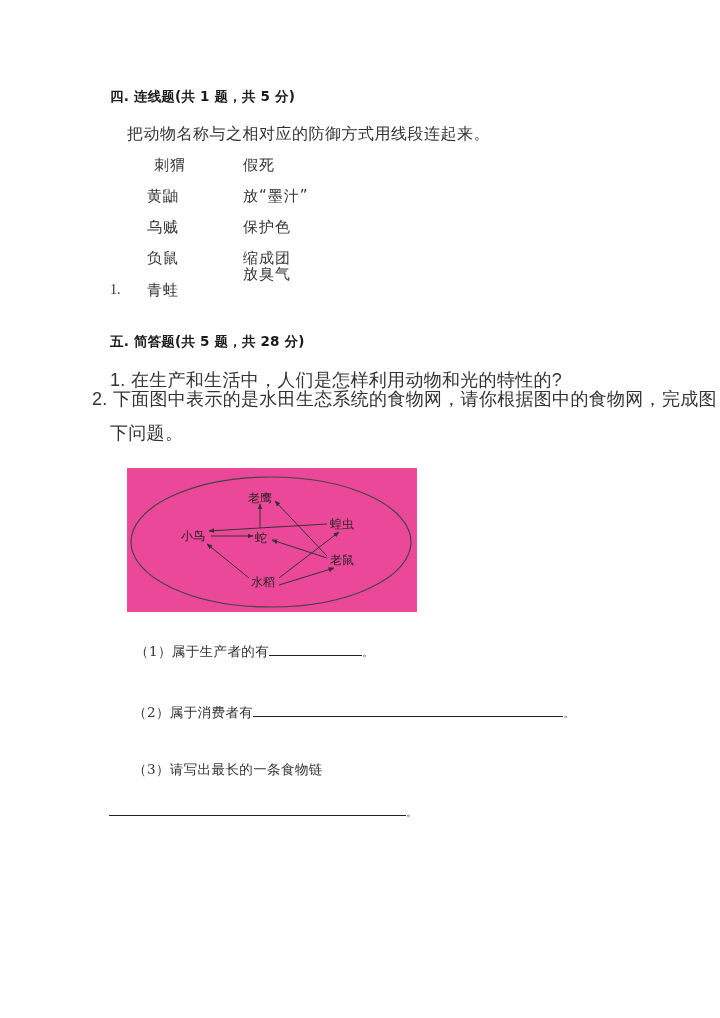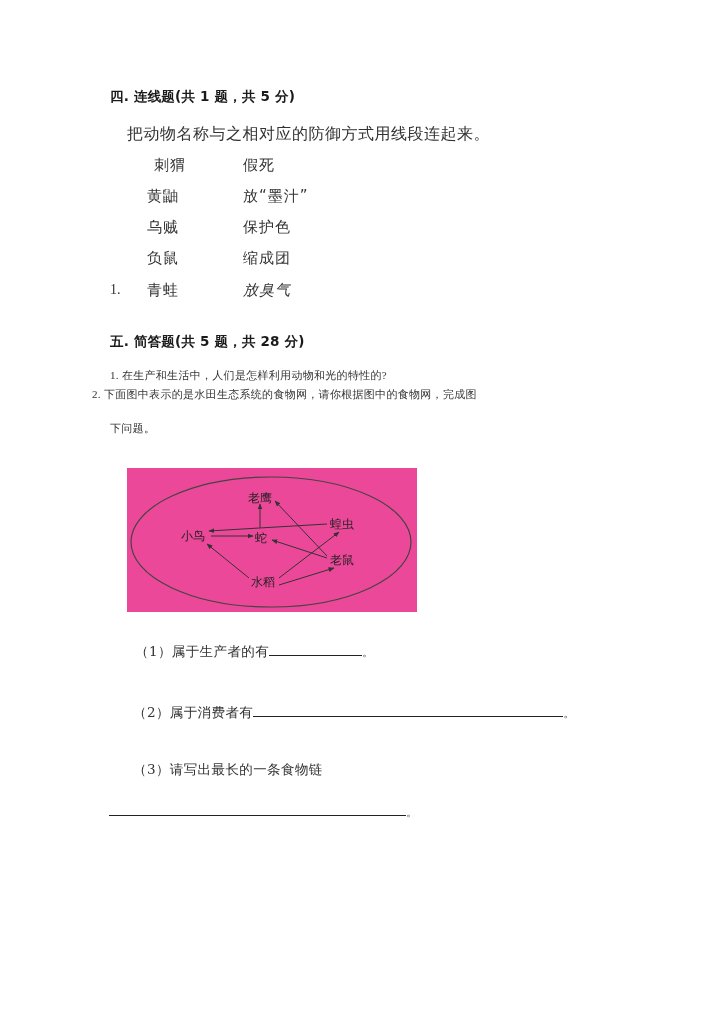--- a/index.html
+++ b/index.html
@@ -35,22 +35,22 @@
       font-size: 15px;
       color: #333;
       letter-spacing: 1px;
     }
     .qnum {
       font-family: "Liberation Serif", serif;
       font-size: 14px;
       color: #333;
     }
     .question {
-      font-family: Liberation Serif, serif;
-      font-size: 11px;
+      font-family: Liberation Sans, sans-serif;
+      font-size: 18px;
       color: #333;
       letter-spacing: 0.3px;
     }
     .sub-q {
       font-family: "DejaVu Serif", "Liberation Serif", serif;
       font-size: 13.5px;
       color: #333;
       letter-spacing: 0.4px;
     }
     .blank {
@@ -87,21 +87,21 @@
   <div class="abs match-item" style="left:243px; top:187px;">放“墨汁”</div>
 
   <div class="abs match-item" style="left:147px; top:218px;">乌贼</div>
   <div class="abs match-item" style="left:243px; top:218px;">保护色</div>
 
   <div class="abs match-item" style="left:147px; top:249px;">负鼠</div>
   <div class="abs match-item" style="left:243px; top:249px;">缩成团</div>
 
   <div class="abs qnum" style="left:110px; top:282px;">1.</div>
   <div class="abs match-item" style="left:147px; top:281px;">青蛙</div>
-  <div class="abs match-item" style="left:243px; top:281px;font-style:italic;">放臭气</div>
+  <div class="abs match-item" style="left:243px; top:265px;">放臭气</div>
 </div>
 
 <div class="abs section-title" style="left:110px; top:333px;">五. 简答题(共 5 题，共 28 分)</div>
 
 <div class="abs question" style="left:110px; top:368px;">1. 在生产和生活中，人们是怎样利用动物和光的特性的?</div>
 <div class="abs question" style="left:92px; top:387px;">2. 下面图中表示的是水田生态系统的食物网，请你根据图中的食物网，完成图</div>
 <div class="abs question" style="left:110px; top:421px;">下问题。</div>
 
 <div id="foodweb">
   <svg width="290" height="144" viewBox="0 0 290 144" xmlns="http://www.w3.org/2000/svg" font-family="DejaVu Serif, Liberation Serif, serif" font-size="12" fill="#222">

